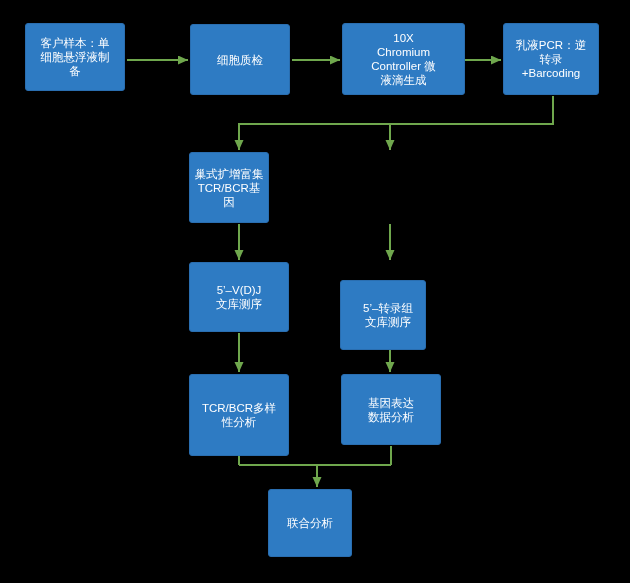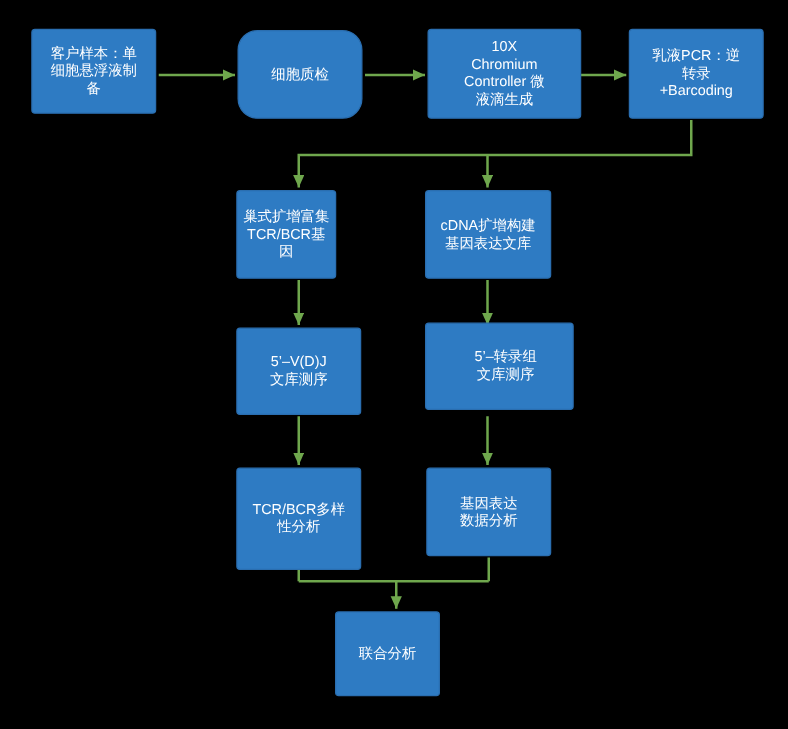--- a/index.html
+++ b/index.html
@@ -73,42 +73,40 @@
     <path class="edge" d="M390,333 V372" marker-end="url(#ah)"></path>
 
     <path class="edge" d="M239,446 V465 M391,446 V465 M239,465 H391"></path>
     <path class="edge" d="M317,465 V487" marker-end="url(#ah)"></path>
   </svg>
 
   <div class="node" style="left:25px; top:23px; width:100px; height:68px;">客户样本：单
 细胞悬浮液制
 备</div>
 
-  <div class="node" style="left:190px; top:24px; width:100px; height:71px;border-radius:16px;">细胞质检</div>
+  <div class="node" style="left:190px; top:24px; width:100px; height:71px;">细胞质检</div>
 
   <div class="node" style="left:342px; top:23px; width:123px; height:72px;">10X
 Chromium
 Controller 微
 液滴生成</div>
 
-  <div class="node" style="left:503px; top:23px; width:108px; height:72px;">乳液PCR：逆
+  <div class="node" style="left:503px; top:23px; width:96px; height:72px;">乳液PCR：逆
 转录
 +Barcoding</div>
 
   <div class="node" style="left:189px; top:152px; width:80px; height:71px;">巢式扩增富集
 TCR/BCR基
 因</div>
 
-  <div class="node" style="left:340px; top:152px; width:101px; height:71px;">cDNA扩增构建
-基因表达文库</div>
 
   <div class="node" style="left:189px; top:262px; width:100px; height:70px;">5’–V(D)J
 文库测序</div>
 
-  <div class="node" style="left:340px; top:258px; width:119px; height:70px;padding-left:12px;">5’–转录组
+  <div class="node" style="left:340px; top:280px; width:86px; height:70px;padding-left:12px;">5’–转录组
 文库测序</div>
 
   <div class="node" style="left:189px; top:374px; width:100px; height:82px;">TCR/BCR多样
 性分析</div>
 
   <div class="node" style="left:341px; top:374px; width:100px; height:71px;">基因表达
 数据分析</div>
 
   <div class="node" style="left:268px; top:489px; width:84px; height:68px;">联合分析</div>
 

